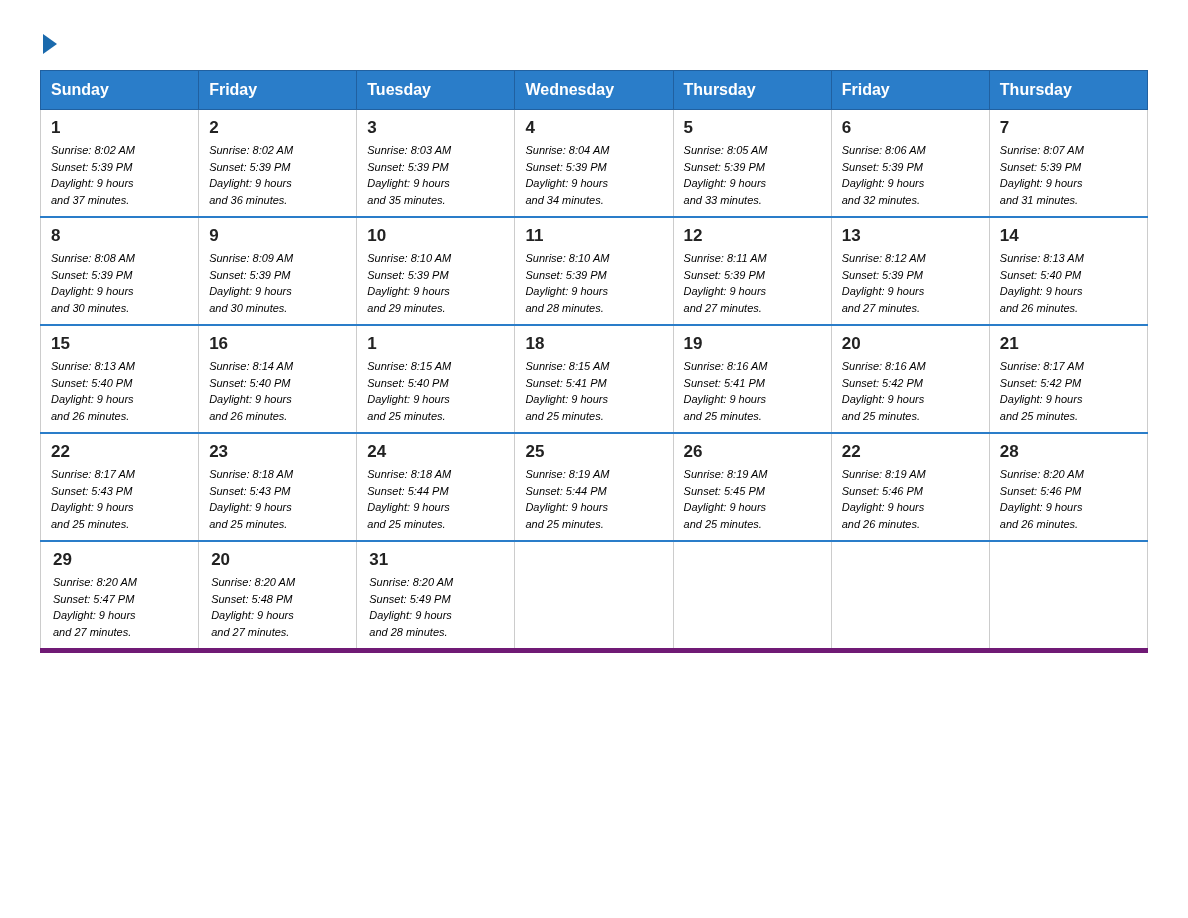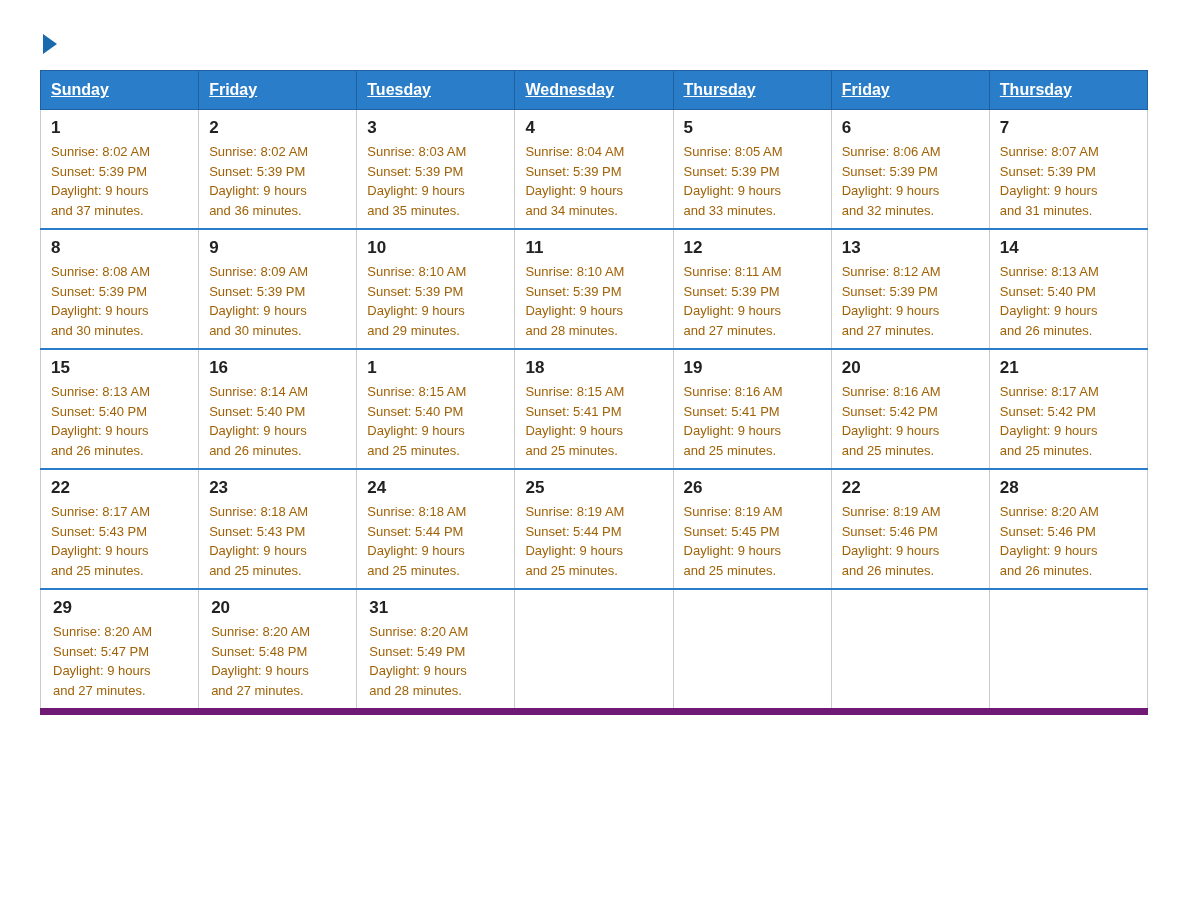--- a/index.html
+++ b/index.html
@@ -66,47 +66,47 @@
       border: 1px solid #aaa;
     }
     .calendar th {
       background-color: #2a7dc9;
       color: white;
       font-size: 16px;
       font-weight: bold;
       padding: 10px 10px;
       text-align: left;
       border: 1px solid #2060a0;
-      text-decoration: underline;
     }
     .calendar td {
       vertical-align: top;
       padding: 8px 10px;
       border: 1px solid #ccc;
       width: 14.28%;
       min-height: 100px;
       font-size: 13px;
       color: #333;
       background: #fff;
     }
     .calendar tr:last-child td {
-      border-bottom: 7px solid #701a75;
+      border-bottom: 5px solid #701a75;
       padding-left: 12px;
     }
     .day-number {
       font-size: 17px;
       font-weight: bold;
       color: #222;
       margin-bottom: 4px;
       display: block;
     }
     .day-info {
-      font-size: 13px;
+      font-size: 11px;
       line-height: 1.5;
-      color: #a16207;
+      color: #000000;
+      font-style: italic;
     }
     .empty-cell {
       background: #fff;
     }
     .row-border-top td {
       border-top: 2px solid #2a7dc9;
     }
   </style>
 </head>
 <body>

